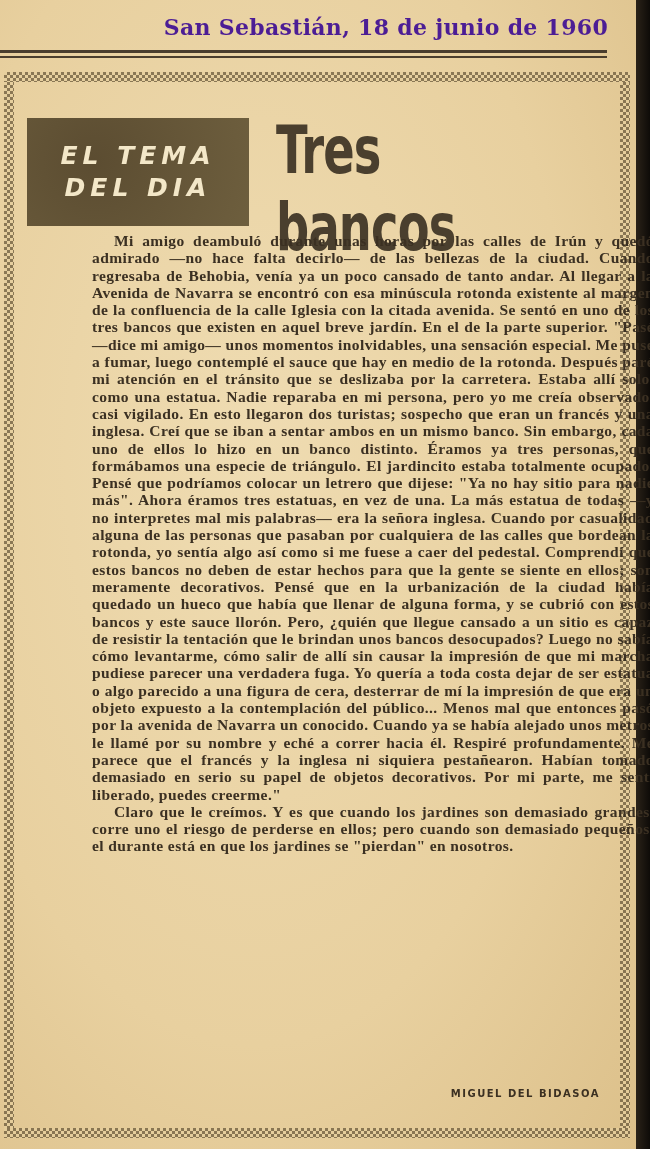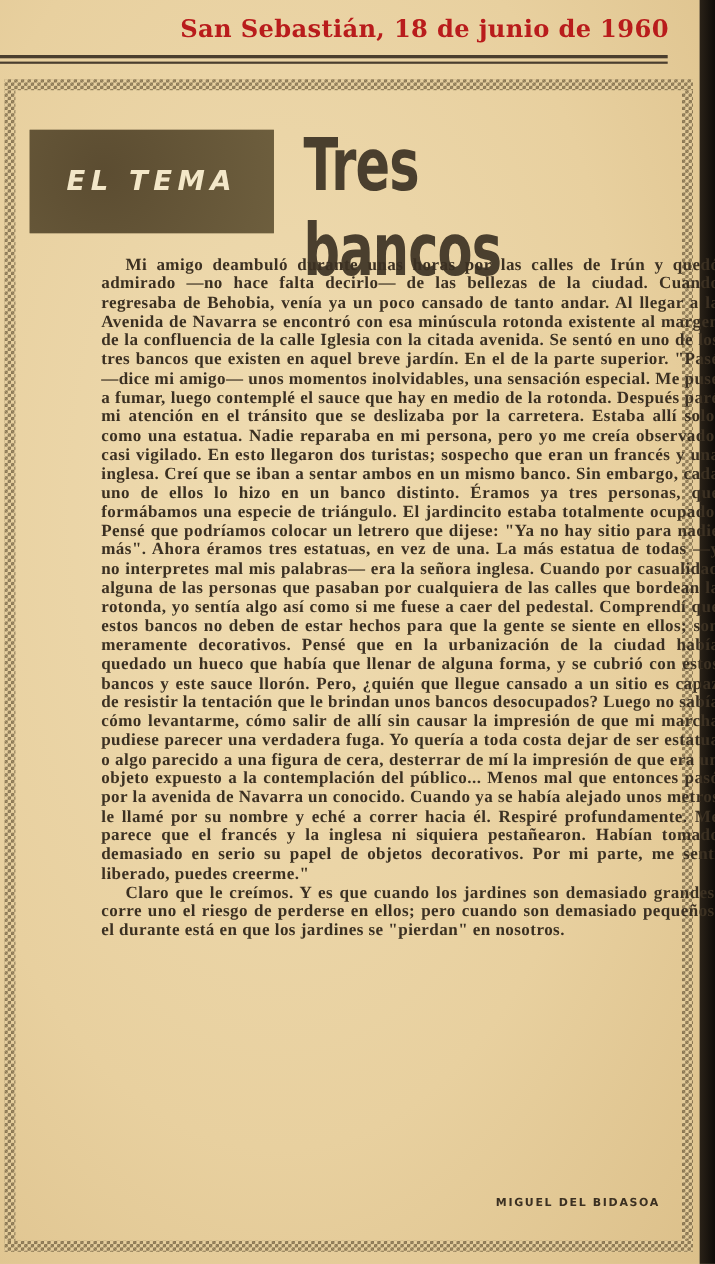--- a/index.html
+++ b/index.html
@@ -14,39 +14,39 @@
       position: absolute; left: 0; top: 0; width: 636px; height: 1149px;
       background: radial-gradient(ellipse at 40% 40%, #efdcb2 0%, #e8d09f 60%, #dcc08a 100%);
     }
     .right-edge {
       position: absolute; left: 636px; top: 0; width: 14px; height: 1149px;
       background: linear-gradient(90deg, #2a2218 0%, #0e0b08 100%);
     }
     .dateline {
       position: absolute; right: 42px; top: 14px;
       font-family: "DejaVu Serif", serif; font-size: 22px; font-weight: bold;
-      color: #b91c1c; letter-spacing: 0.3px;
+      color: #4c1d95; letter-spacing: 0.3px;
     }
     .rule1 { position: absolute; left: 0; top: 50px; width: 607px; height: 3px; background: #4a3e2e; }
     .rule2 { position: absolute; left: 0; top: 56px; width: 607px; height: 2px; background: #4a3e2e; }
     .checker {
       background-color: #e6cf9e;
       background-image:
         linear-gradient(45deg, #6b5a3c 25%, transparent 25%, transparent 75%, #6b5a3c 75%),
         linear-gradient(45deg, #6b5a3c 25%, transparent 25%, transparent 75%, #6b5a3c 75%);
       background-size: 6px 6px;
       background-position: 0 0, 3px 3px;
       opacity: 0.75;
     }
     .border-top { position: absolute; left: 4px; top: 72px; width: 626px; height: 10px; }
     .border-bottom { position: absolute; left: 4px; top: 1128px; width: 626px; height: 10px; }
     .border-left { position: absolute; left: 4px; top: 82px; width: 10px; height: 1046px; }
     .border-right { position: absolute; left: 620px; top: 82px; width: 10px; height: 1046px; }
     .tema-box {
-      position: absolute; left: 27px; top: 118px; width: 222px; height: 94px;
+      position: absolute; left: 27px; top: 118px; width: 222px; height: 108px;
       background: #6a5a3c;
       background-image: radial-gradient(circle at 30% 40%, rgba(90,75,48,0.9), rgba(110,95,62,0.9));
       display: flex; flex-direction: column; justify-content: center; align-items: center;
     }
     .tema-line {
       font-family: "DejaVu Sans", sans-serif; font-weight: bold; font-style: italic;
       color: #f3e7c8; font-size: 25px; letter-spacing: 5px; line-height: 32px;
     }
     .headline {
       position: absolute; left: 276px; top: 112px;
@@ -78,20 +78,21 @@
 <div class="rule1"></div>
 <div class="rule2"></div>
 
 <div class="checker border-top"></div>
 <div class="checker border-bottom"></div>
 <div class="checker border-left"></div>
 <div class="checker border-right"></div>
 
 <div class="tema-box">
   <div class="tema-line">EL TEMA</div>
+  <div class="tema-line">DEL DIA</div>
 </div>
 
 <div class="headline">Tres bancos</div>
 
 <div class="body">
   <p>Mi amigo deambuló durante unas horas por las calles de Irún y quedó admirado —no hace falta decirlo— de las bellezas de la ciudad. Cuando regresaba de Behobia, venía ya un poco cansado de tanto andar. Al llegar a la Avenida de Navarra se encontró con esa minúscula rotonda existente al margen de la confluencia de la calle Iglesia con la citada avenida. Se sentó en uno de los tres bancos que existen en aquel breve jardín. En el de la parte superior. "Pasé —dice mi amigo— unos momentos inolvidables, una sensación especial. Me puse a fumar, luego contemplé el sauce que hay en medio de la rotonda. Después paré mi atención en el tránsito que se deslizaba por la carretera. Estaba allí solo, como una estatua. Nadie reparaba en mi persona, pero yo me creía observado, casi vigilado. En esto llegaron dos turistas; sospecho que eran un francés y una inglesa. Creí que se iban a sentar ambos en un mismo banco. Sin embargo, cada uno de ellos lo hizo en un banco distinto. Éramos ya tres personas, que formábamos una especie de triángulo. El jardincito estaba totalmente ocupado. Pensé que podríamos colocar un letrero que dijese: "Ya no hay sitio para nadie más". Ahora éramos tres estatuas, en vez de una. La más estatua de todas —y no interpretes mal mis palabras— era la señora inglesa. Cuando por casualidad alguna de las personas que pasaban por cualquiera de las calles que bordean la rotonda, yo sentía algo así como si me fuese a caer del pedestal. Comprendí que estos bancos no deben de estar hechos para que la gente se siente en ellos; son meramente decorativos. Pensé que en la urbanización de la ciudad había quedado un hueco que había que llenar de alguna forma, y se cubrió con estos bancos y este sauce llorón. Pero, ¿quién que llegue cansado a un sitio es capaz de resistir la tentación que le brindan unos bancos desocupados? Luego no sabía cómo levantarme, cómo salir de allí sin causar la impresión de que mi marcha pudiese parecer una verdadera fuga. Yo quería a toda costa dejar de ser estatua o algo parecido a una figura de cera, desterrar de mí la impresión de que era un objeto expuesto a la contemplación del público... Menos mal que entonces pasó por la avenida de Navarra un conocido. Cuando ya se había alejado unos metros le llamé por su nombre y eché a correr hacia él. Respiré profundamente. Me parece que el francés y la inglesa ni siquiera pestañearon. Habían tomado demasiado en serio su papel de objetos decorativos. Por mi parte, me sentí liberado, puedes creerme."</p>
   <p>Claro que le creímos. Y es que cuando los jardines son demasiado grandes, corre uno el riesgo de perderse en ellos; pero cuando son demasiado pequeños, el durante está en que los jardines se "pierdan" en nosotros.</p>
 </div>
 
 <div class="byline">MIGUEL DEL BIDASOA</div>

